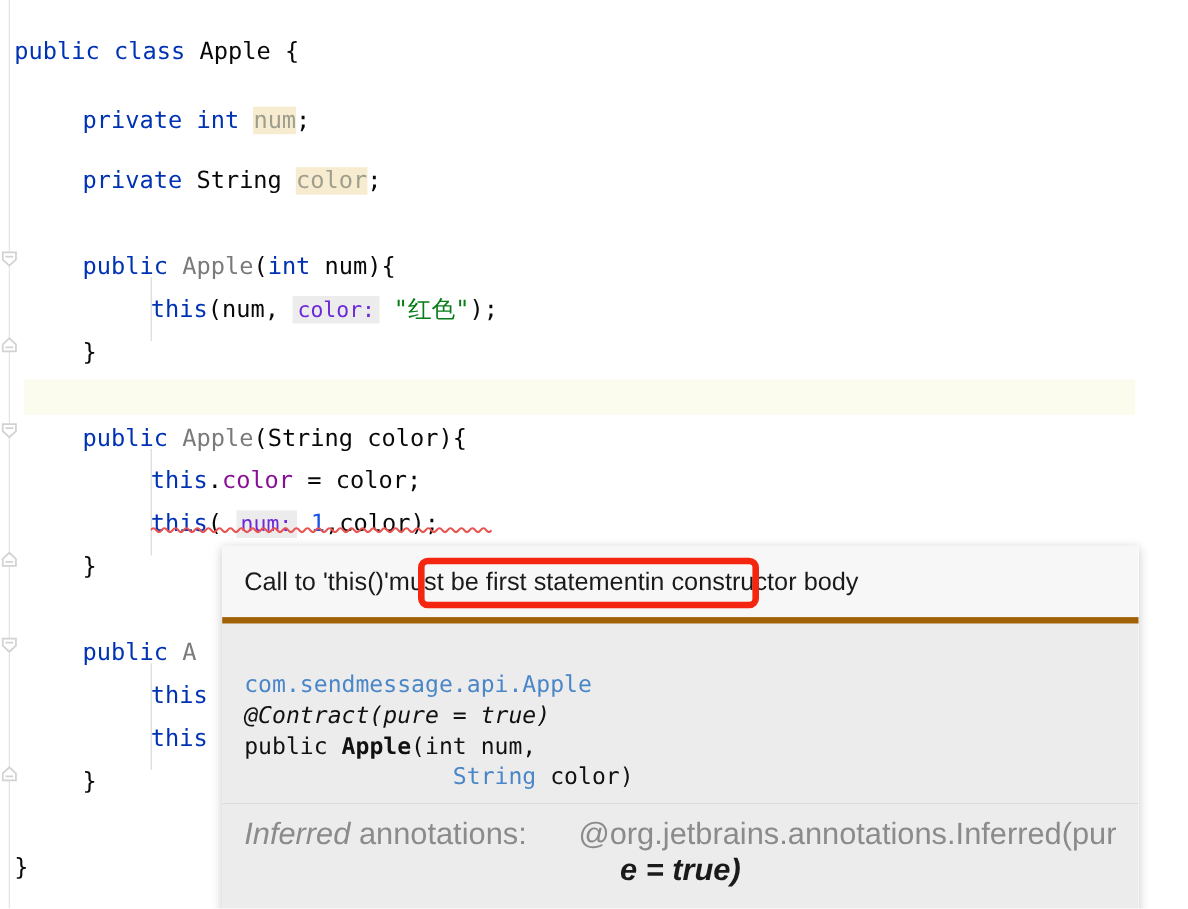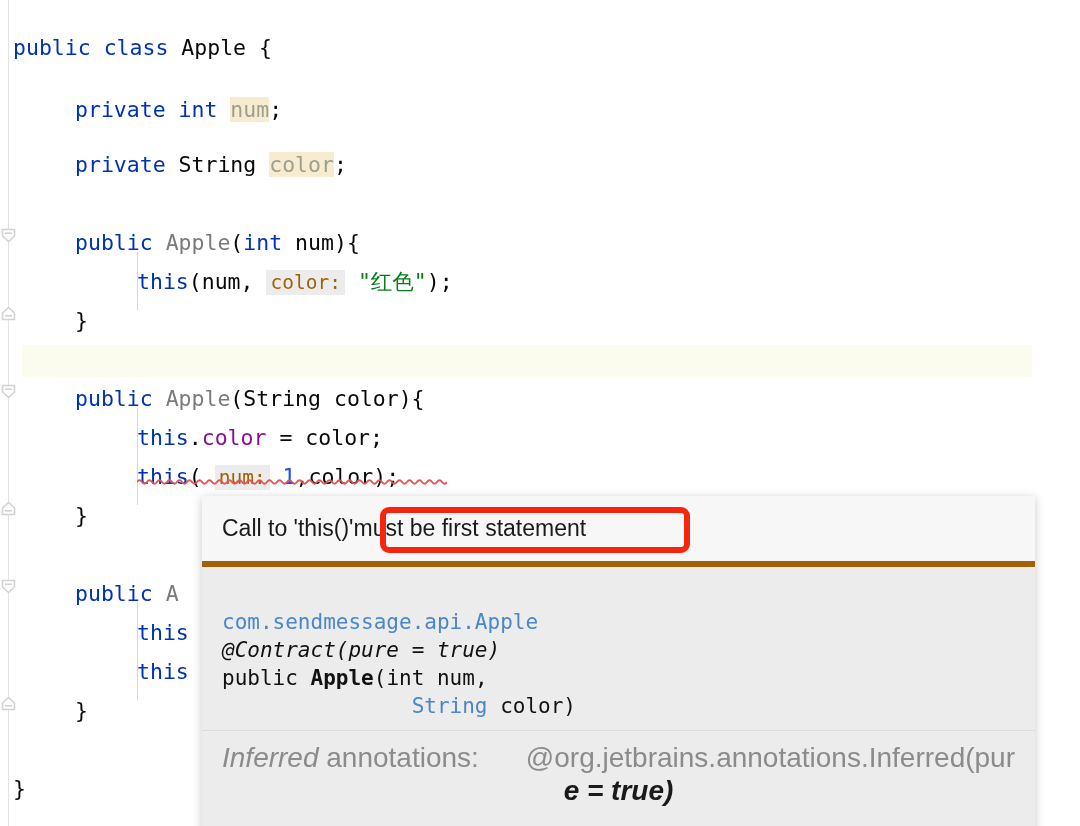--- a/index.html
+++ b/index.html
@@ -90,21 +90,21 @@
   .cls     { color: #7a7a7a; }
   .plain   { color: #080808; }
   .str     { color: #067d17; }
   .num     { color: #1750eb; }
   .field   { color: #871094; }
   .fieldhl {
     color: #9e9e8f;
     background: #f7eccf;
   }
   .hint {
-    color: #a16207;
+    color: #6d28d9;
     background: #ececec;
     border-radius: 0;
     padding: 1px 4px;
     font-size: 19.5px;
   }
   .err-squiggle {
     position: absolute;
     height: 6px;
   }
 
@@ -302,20 +302,21 @@
 
     
     <div class="line" style="top:769px; left:13px;"><span class="plain">}</span></div>
   </div>
 
   <div class="popup">
 
     <div class="popup-header">
       <span>Call to 'this()'</span>
         <span> must be first statement</span>
+        <span> in constructor body</span>
     </div>
 
     <div class="popup-body">
 
       <div class="sig-block">
 <span class="sig-fqn">com.sendmessage.api.Apple</span>
 <span class="sig-ann">@Contract(pure = true)</span>
 <span class="sig-kw">public</span> <span class="sig-name">Apple</span><span class="sig-kw">(int num,</span>
                <span class="sig-type">String</span><span class="sig-kw"> color)</span></div>
 

